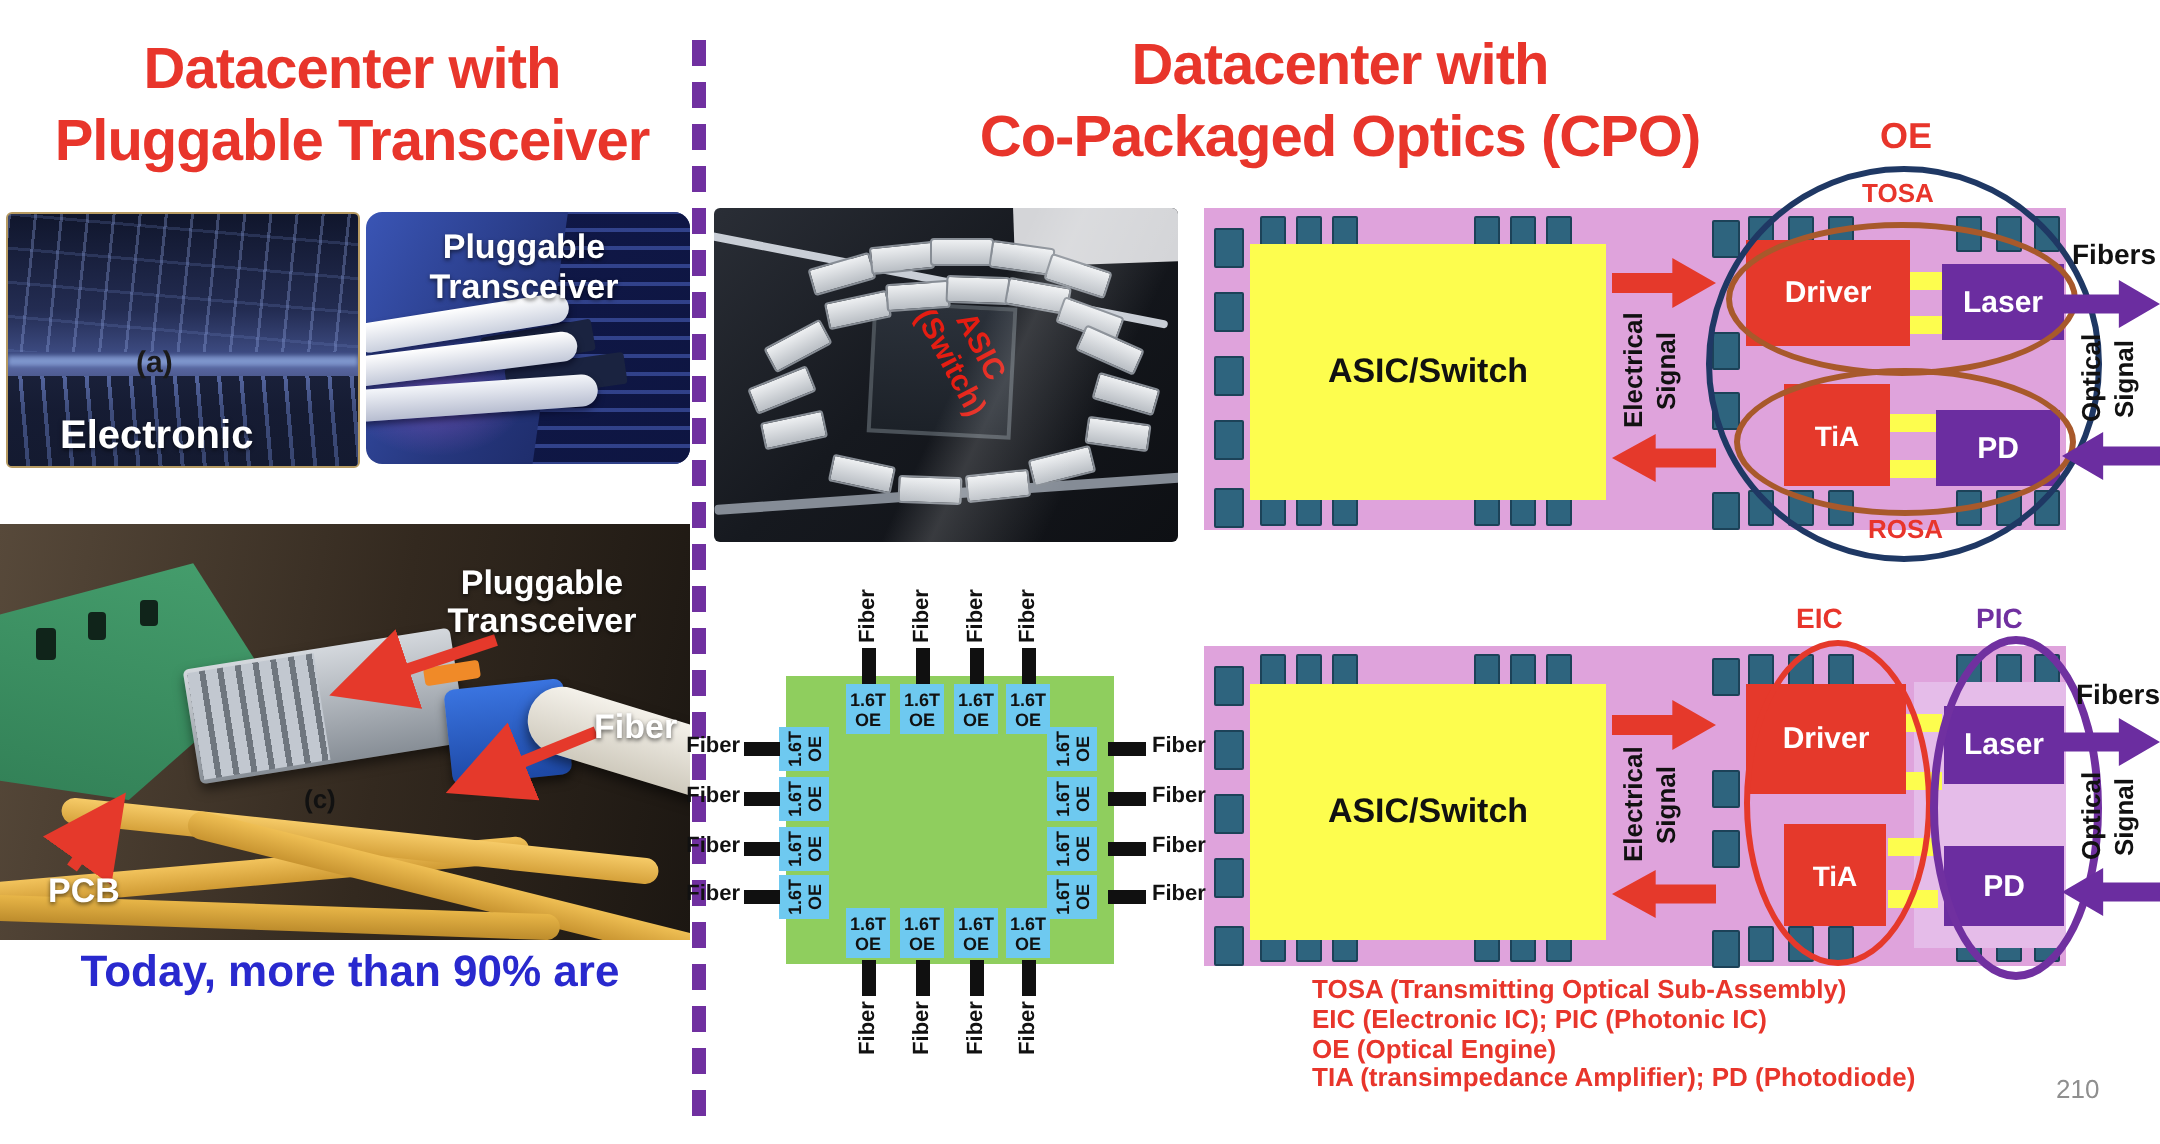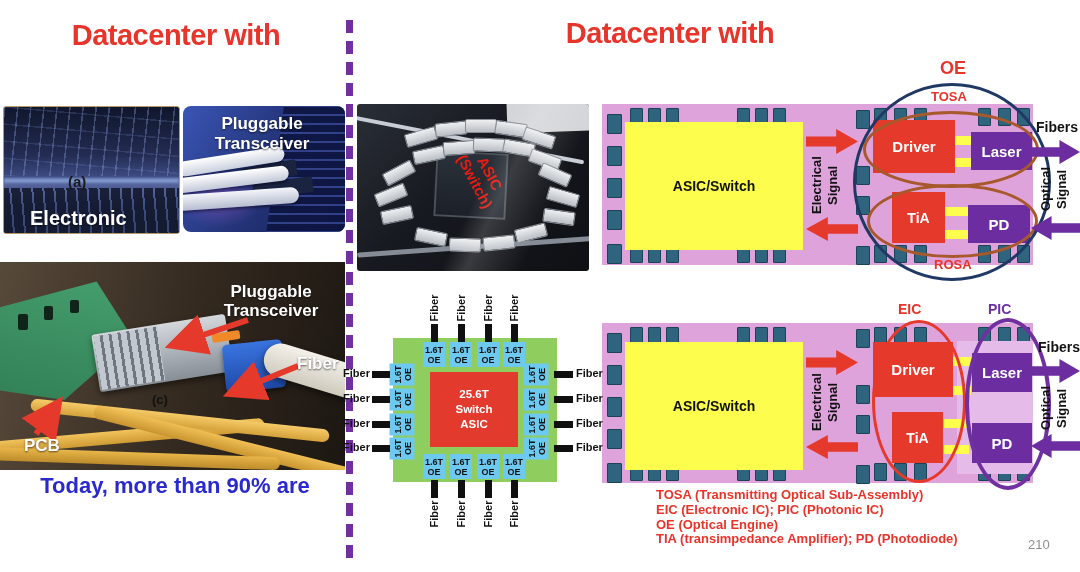--- a/index.html
+++ b/index.html
@@ -5,21 +5,21 @@
   html,body{margin:0;padding:0;background:#fff;}
   #stage{position:relative;width:1080px;height:572px;background:#ffffff;overflow:hidden;
          font-family:"Liberation Sans",sans-serif;}
   .abs{position:absolute;}
   .ttl{position:absolute;text-align:center;font-weight:bold;color:#E8352B;font-size:29px;line-height:36px;letter-spacing:-0.5px;}
   .photo{position:absolute;overflow:hidden;border-radius:3px;}
   .wlabel{position:absolute;color:#fff;font-weight:bold;text-shadow:0 1px 2px rgba(0,0,0,.6);}
   .board{position:absolute;background:#DFA3DC;}
   .pin{position:absolute;background:#2E647E;border:1px solid #1C4258;border-radius:1px;}
   .ybox{position:absolute;background:#FDFD4E;display:flex;align-items:center;justify-content:center;
-        font-weight:bold;color:#111;font-size:14px;}
+        font-weight:bold;color:#111;font-size:17px;}
   .rbox{position:absolute;background:#E5392B;display:flex;align-items:center;justify-content:center;
         color:#fff;font-weight:bold;font-size:15px;}
   .pbox{position:absolute;background:#6B2DA0;display:flex;align-items:center;justify-content:center;
         color:#fff;font-weight:bold;font-size:15px;}
   .ybar{position:absolute;background:#FDFD4E;}
   .arr{position:absolute;background:#E5392B;}
   .parr{position:absolute;background:#6B2DA0;}
   .arr-r{clip-path:polygon(0 30%,58% 30%,58% 0,100% 50%,58% 100%,58% 70%,0 70%);}
   .arr-l{clip-path:polygon(100% 30%,42% 30%,42% 0,0 50%,42% 100%,42% 70%,100% 70%);}
   .vtext{position:absolute;writing-mode:vertical-rl;transform:rotate(180deg);
@@ -37,20 +37,21 @@
           background:linear-gradient(#eef0f2,#b9bec4);}
   .rail{position:absolute;border-radius:2px;}
 </style>
 </head>
 <body>
 
 <div id="stage">
 
   <div class="ttl" style="left:0;top:17px;width:352px;">
     <div>Datacenter with</div>
+    <div>Pluggable Transceiver</div>
   </div>
 
   <div class="photo" style="left:3px;top:106px;width:175px;height:126px;border:1px solid #b79b62;
        background:linear-gradient(180deg,#10162c 0%,#232c52 38%,#3c4a80 55%,#55639c 62%,#222b4e 78%,#141a33 100%);">
     <div class="abs" style="left:0;top:0;width:100%;height:55%;
          background:repeating-linear-gradient(96deg,rgba(140,160,220,.35) 0 1.5px,transparent 1.5px 13px),
                     repeating-linear-gradient(5deg,rgba(100,120,180,.25) 0 1.5px,transparent 1.5px 17px);"></div>
     <div class="abs" style="left:0;top:56%;width:100%;height:5px;background:rgba(170,200,255,.55);filter:blur(1px);"></div>
     <div class="abs" style="left:0;top:64%;width:100%;height:36%;
          background:repeating-linear-gradient(85deg,rgba(20,26,48,.9) 0 9px,rgba(90,110,170,.5) 9px 11px);"></div>
@@ -124,20 +125,21 @@
   <div class="abs" style="left:0;top:474px;width:350px;text-align:center;font-weight:bold;font-size:22px;
        line-height:24px;color:#2929CE;">
     <div>Today, more than 90% are</div>
   </div>
 
   <div class="abs" style="left:346px;top:20px;width:7px;height:538px;
        background:repeating-linear-gradient(180deg,#7030A0 0 13px,transparent 13px 21px);"></div>
 
   <div class="ttl" style="left:400px;top:15px;width:540px;">
     <div>Datacenter with</div>
+    <div>Co-Packaged Optics (CPO)</div>
   </div>
   <div class="rlab" style="left:940px;top:58px;font-size:18px;">OE</div>
 
   <div class="photo" id="chipPhoto" style="left:357px;top:104px;width:232px;height:167px;
        background:linear-gradient(135deg,#2a2e36 0%,#16191f 45%,#0e1014 100%);">
     <div class="abs" style="left:150px;top:-2px;width:84px;height:30px;background:#d4d5d8;transform:rotate(-2deg);"></div>
     <div class="rail" style="left:-6px;top:34px;width:235px;height:4px;background:#c9ced6;transform:rotate(11deg);"></div>
     <div class="rail" style="left:0;top:140px;width:245px;height:5px;background:#858c96;transform:rotate(-4deg);"></div>
     <div class="abs" style="left:78px;top:48px;width:68px;height:62px;transform:rotate(3deg);
          background:linear-gradient(#2b313a,#1c2128);border:2px solid #4a5158;"></div>
@@ -291,26 +293,20 @@
   <div class="rlab" style="left:988px;top:301px;font-size:14px;color:#7030A0;">PIC</div>
   <div class="abs" style="left:1038px;top:339px;font-weight:bold;font-size:14px;color:#111;">Fibers</div>
   <div class="parr arr-r" style="left:1031px;top:359px;width:49px;height:24px;"></div>
   <div class="vtext" style="left:1038px;top:382px;width:40px;height:52px;">
     <div>Optical</div>
     <div>Signal</div>
   </div>
   <div class="parr arr-l" style="left:1031px;top:434px;width:49px;height:24px;"></div>
 
   <div class="abs" style="left:393px;top:338px;width:164px;height:144px;background:#8FCE5E;"></div>
-  <div class="abs" style="left:430px;top:372px;width:88px;height:75px;background:#E23A2C;display:flex;flex-direction:column;
-       align-items:center;justify-content:center;color:#fff;font-weight:bold;font-size:11.5px;line-height:15px;">
-    <div>25.6T</div>
-    <div>Switch</div>
-    <div>ASIC</div>
-  </div>
   <div id="switchExtras">
       <div class="oeb" style="left: 423px; top: 342px; width: 22px; height: 25px;">
         <div>1.6T</div>
         <div>OE</div>
       </div>
       <div class="stub" style="left: 431px; top: 324px; width: 7px; height: 18px;"></div>
       <div class="flab rot90" style="left: 416px; top: 302px; width: 36px;">Fiber</div>
       <div class="oeb" style="left: 423px; top: 454px; width: 22px; height: 25px;">
         <div>1.6T</div>
         <div>OE</div>

